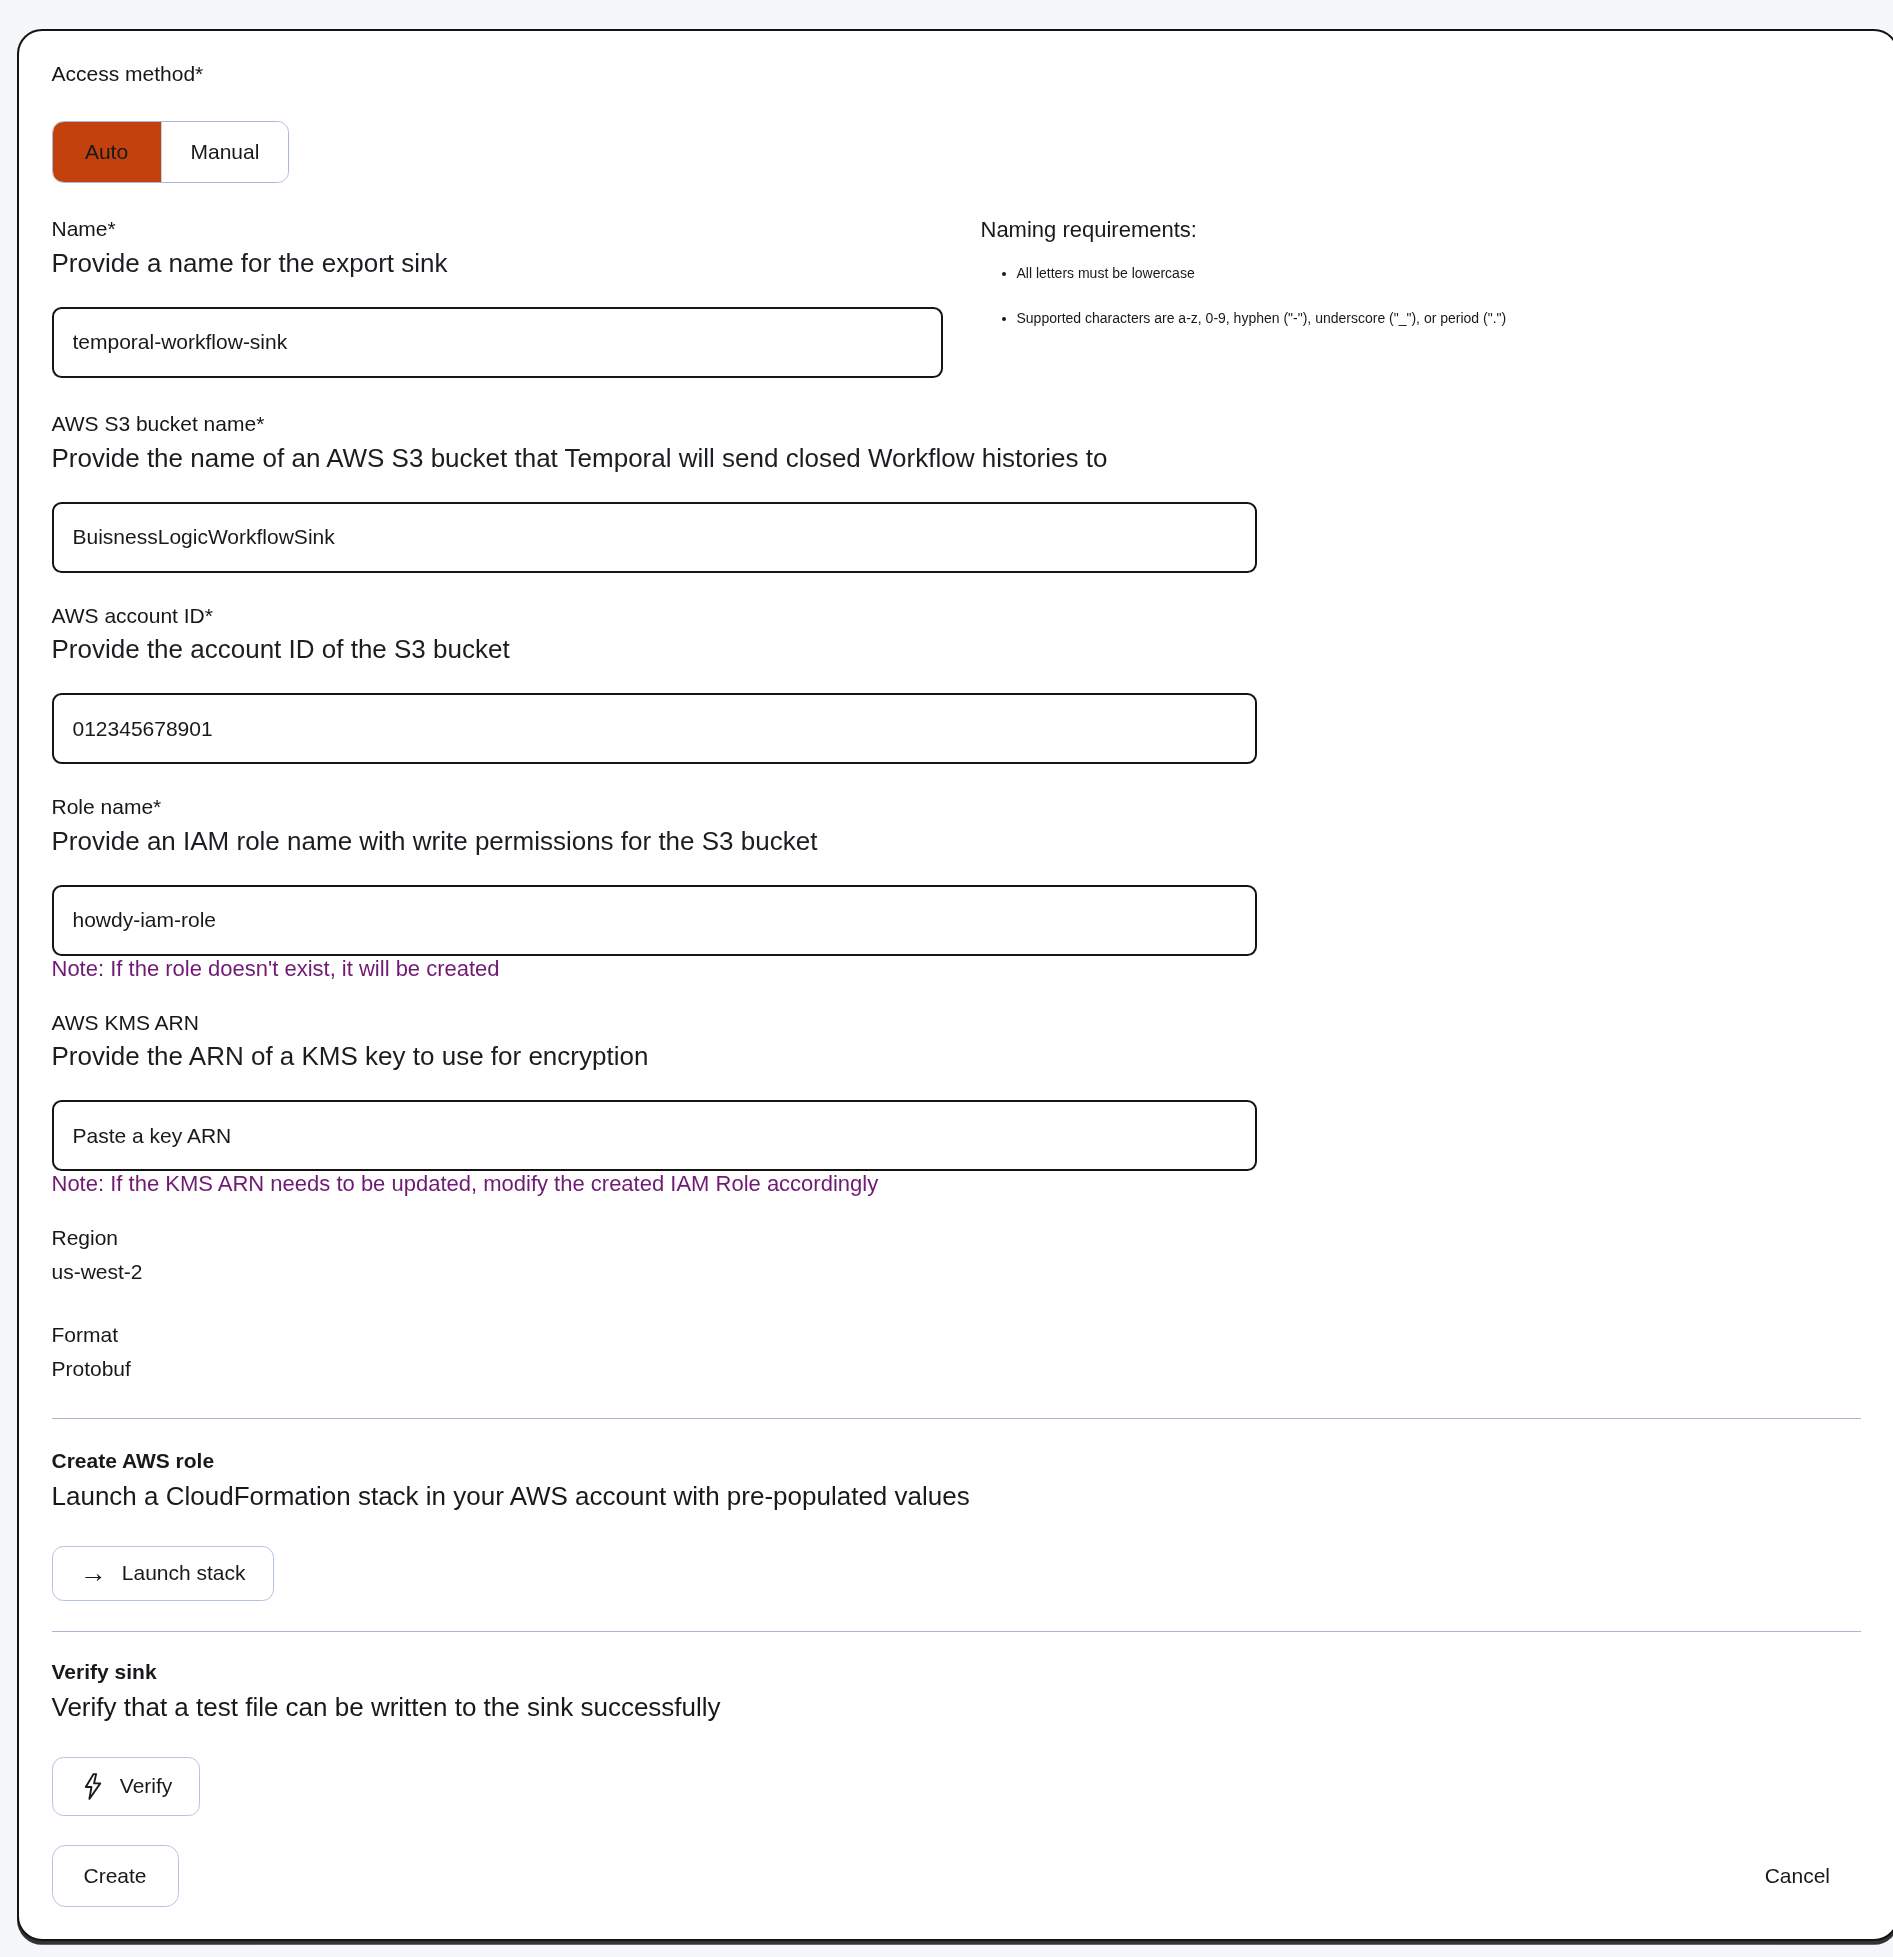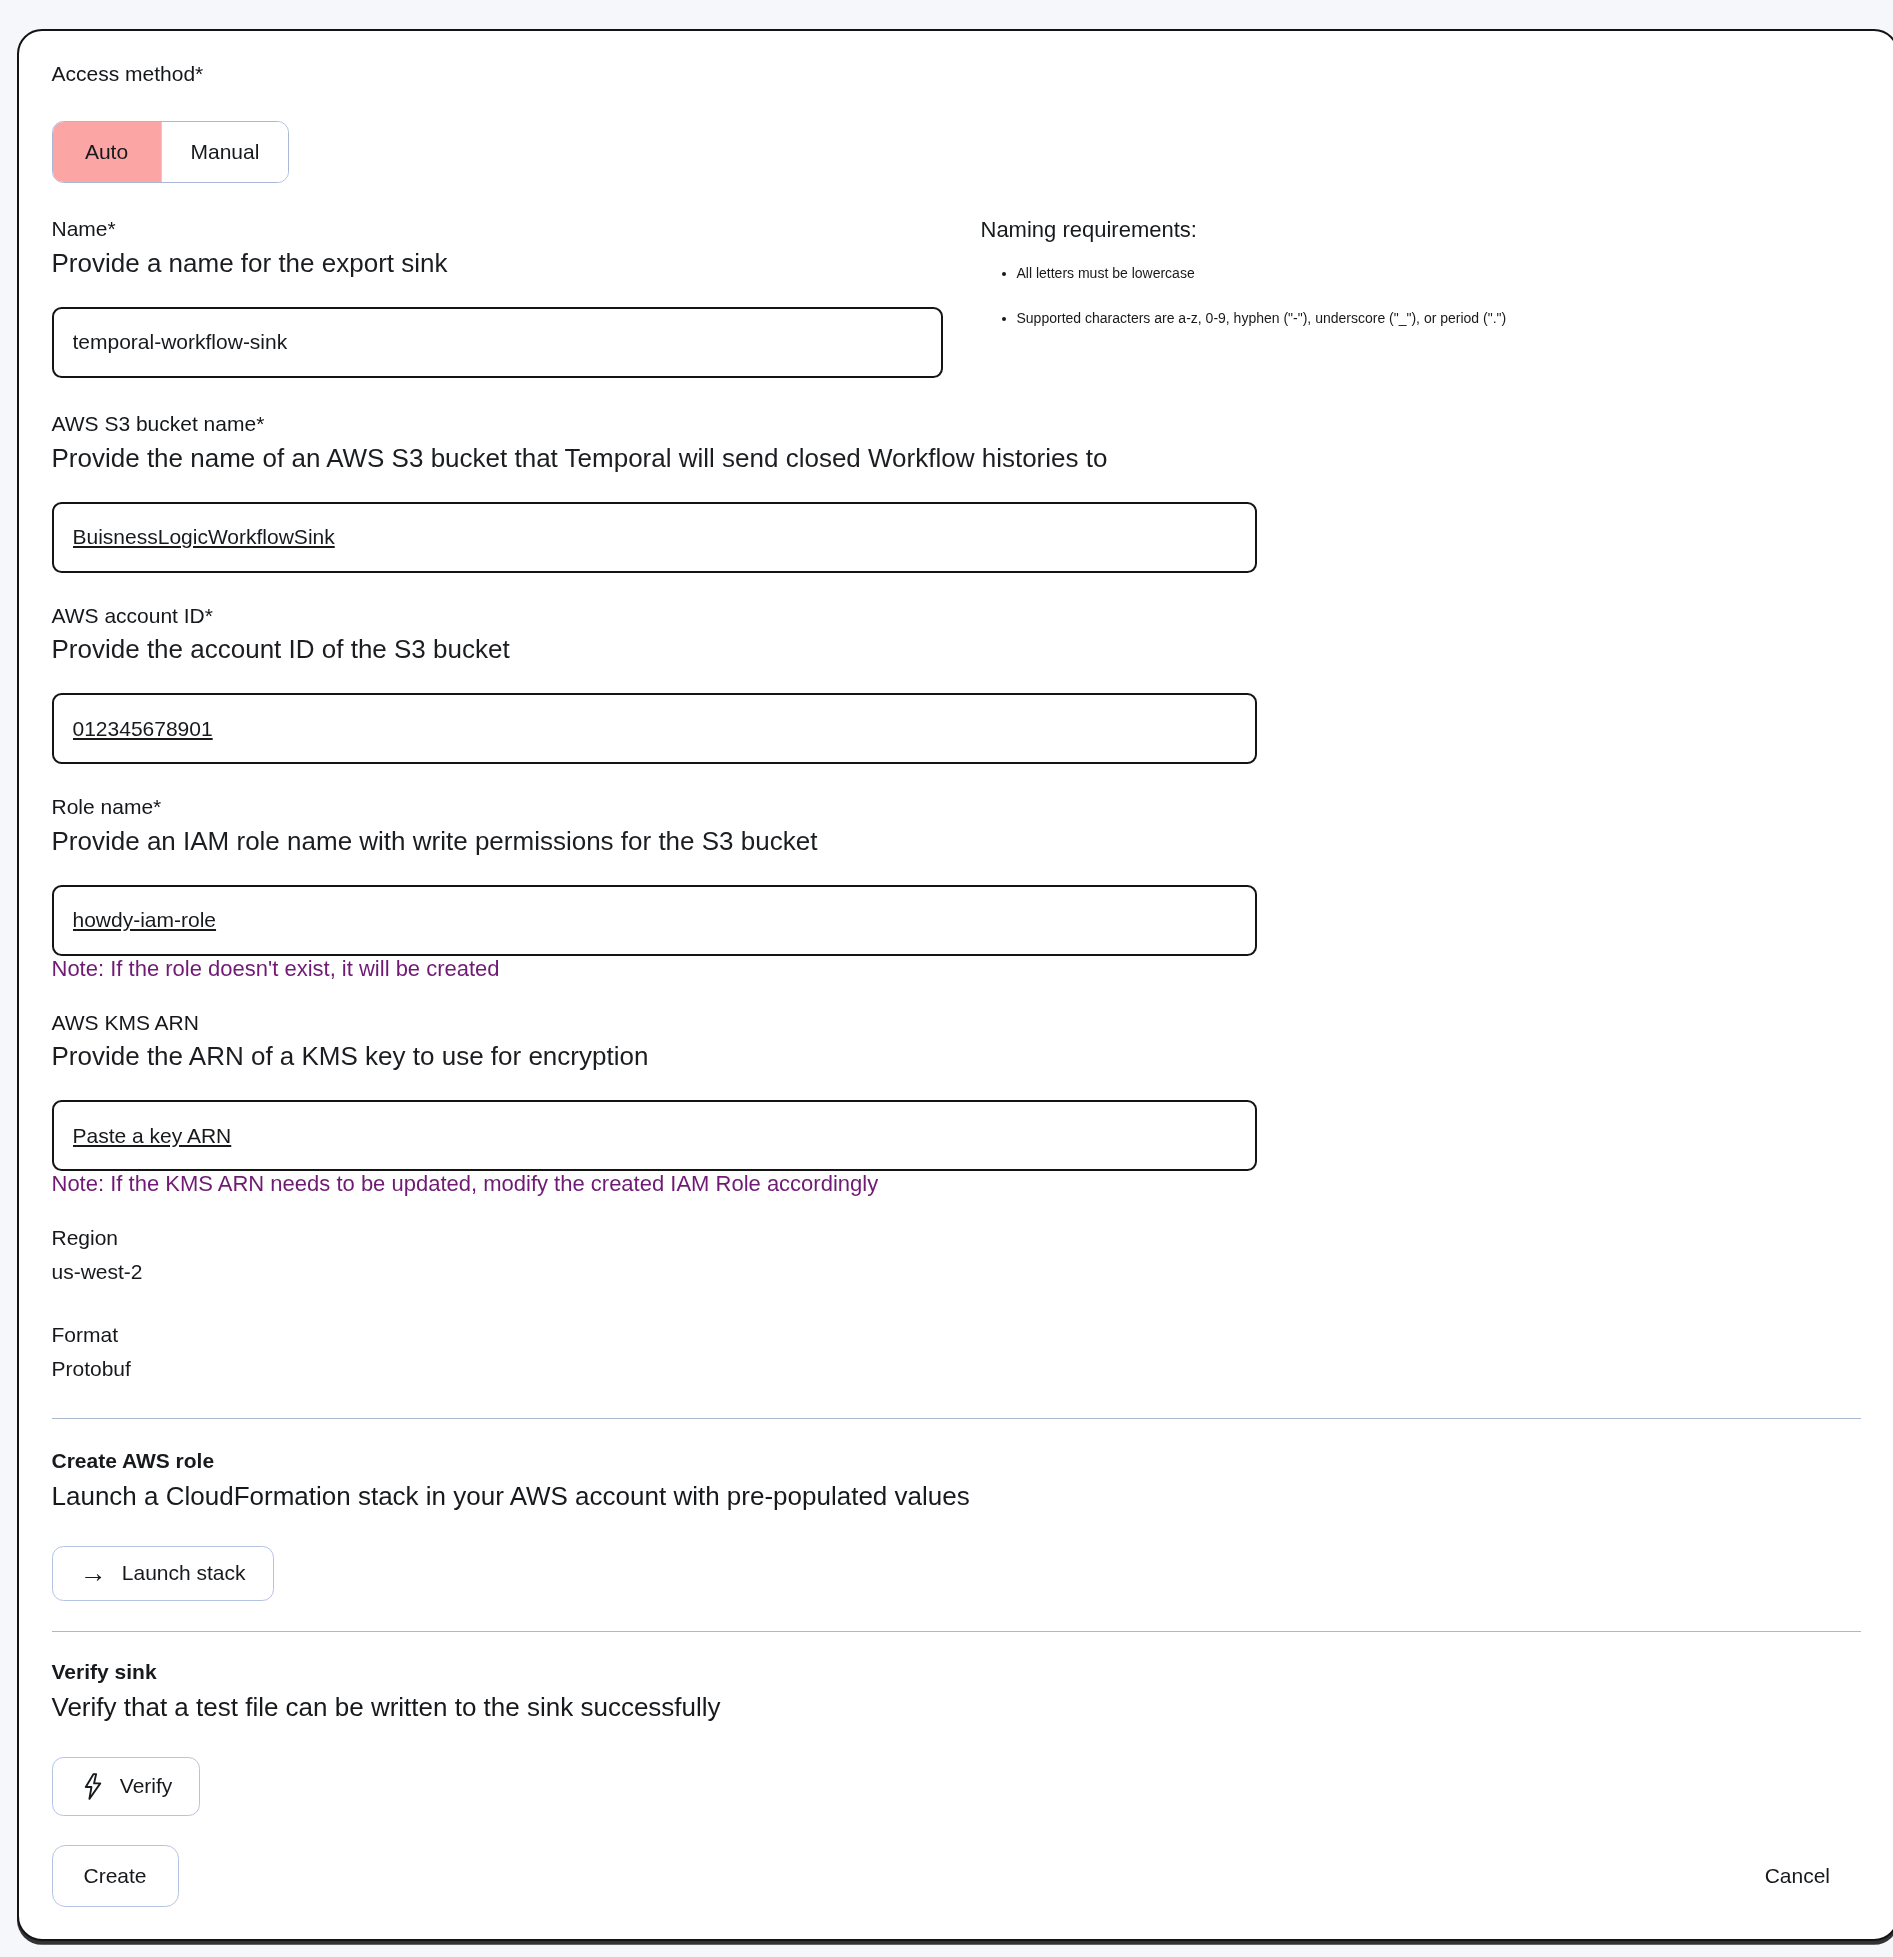--- a/index.html
+++ b/index.html
@@ -57,41 +57,41 @@
     cursor: pointer;
   }
   .seg {
     display: flex;
     align-items: center;
     justify-content: center;
     font-size: 21px;
     padding: 0 29px;
     min-width: 50px;
   }
-  .seg.selected { background: #fca5a5; }
+  .seg.selected { background: #c2410c; }
   .seg.unselected { background: #ffffff; border-left: 1px solid #c6cfe3; }
   
   .field { margin-bottom: 29px; }
   .text-input {
     display: block;
     margin-top: 30px;
     height: 71px;
     box-sizing: border-box;
     border: 2.9px solid #141414;
     border-radius: 9.6px;
     font-family: "Liberation Sans", sans-serif;
     font-size: 21px;
     color: #17191c;
     padding: 0 19px;
     background: #ffffff;
     outline: none;
   }
   .text-input::placeholder { color: #17191c; opacity: 1; }
   .w-name { width: 891px; }
-  .w-wide { width: 1205px; text-decoration: underline; }
+  .w-wide { width: 1205px; }
   
   .name-row {
     display: flex;
     align-items: flex-start;
     margin-bottom: 32.5px;
   }
   .name-col { width: 891px; }
   .req-col { margin-left: 38px; width: 895px; }
   .req-title { font-size: 22px; line-height: 29px; }
   .req-list {

